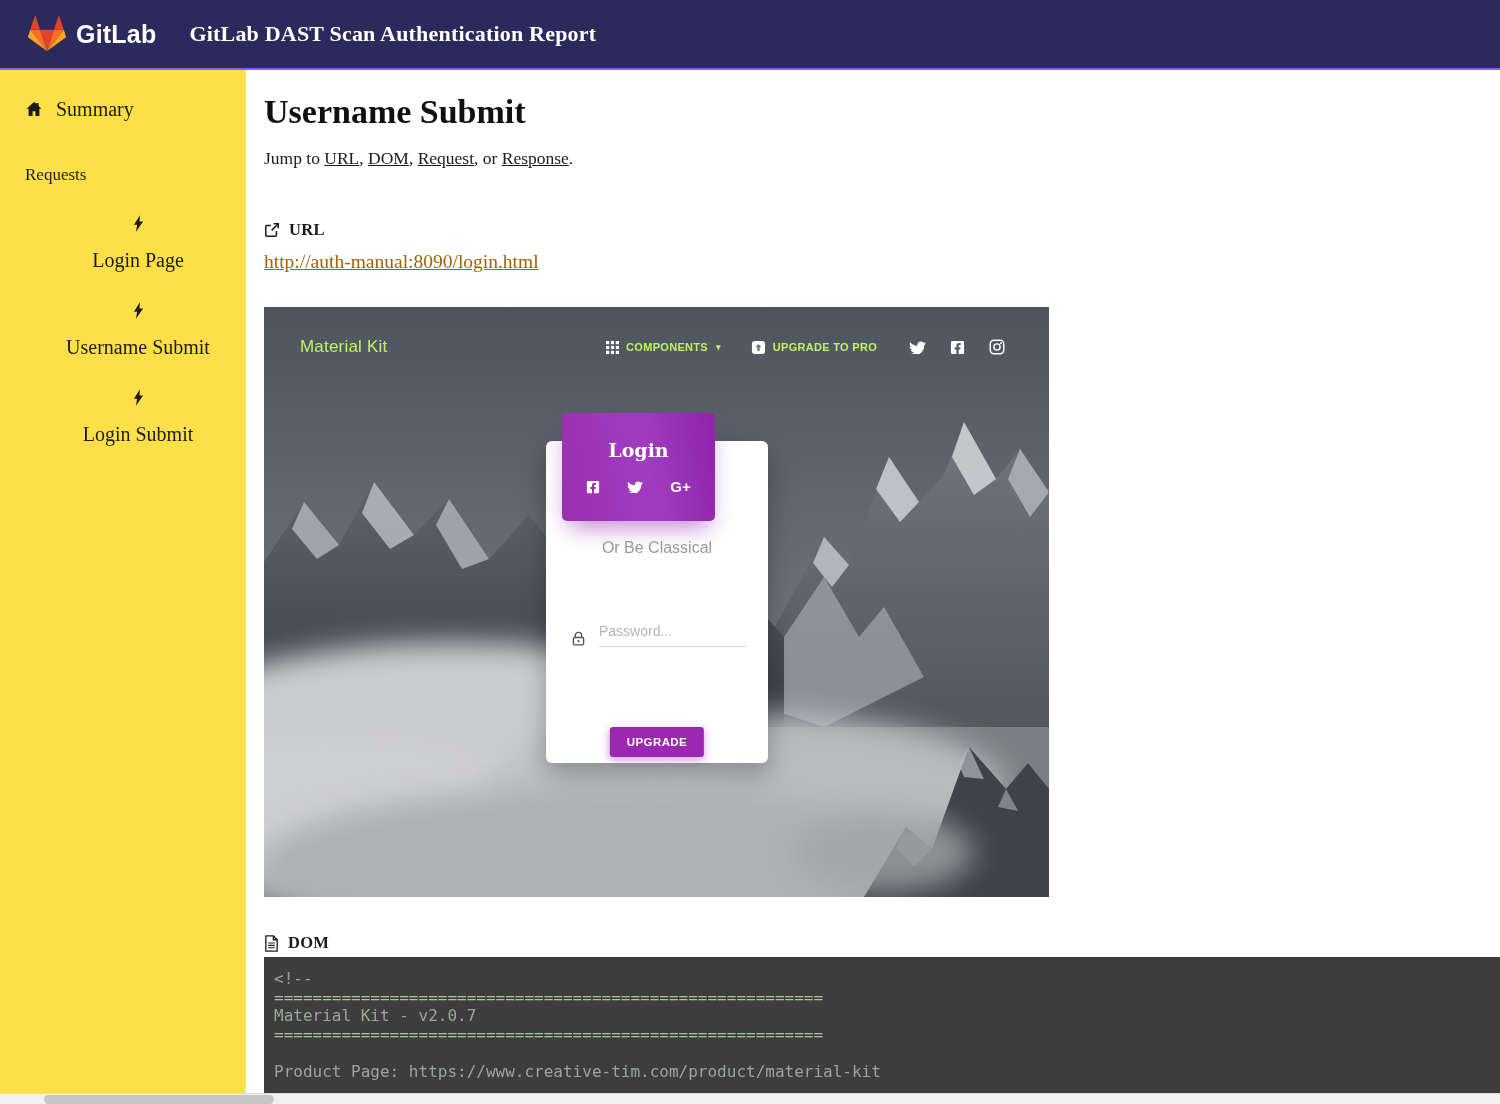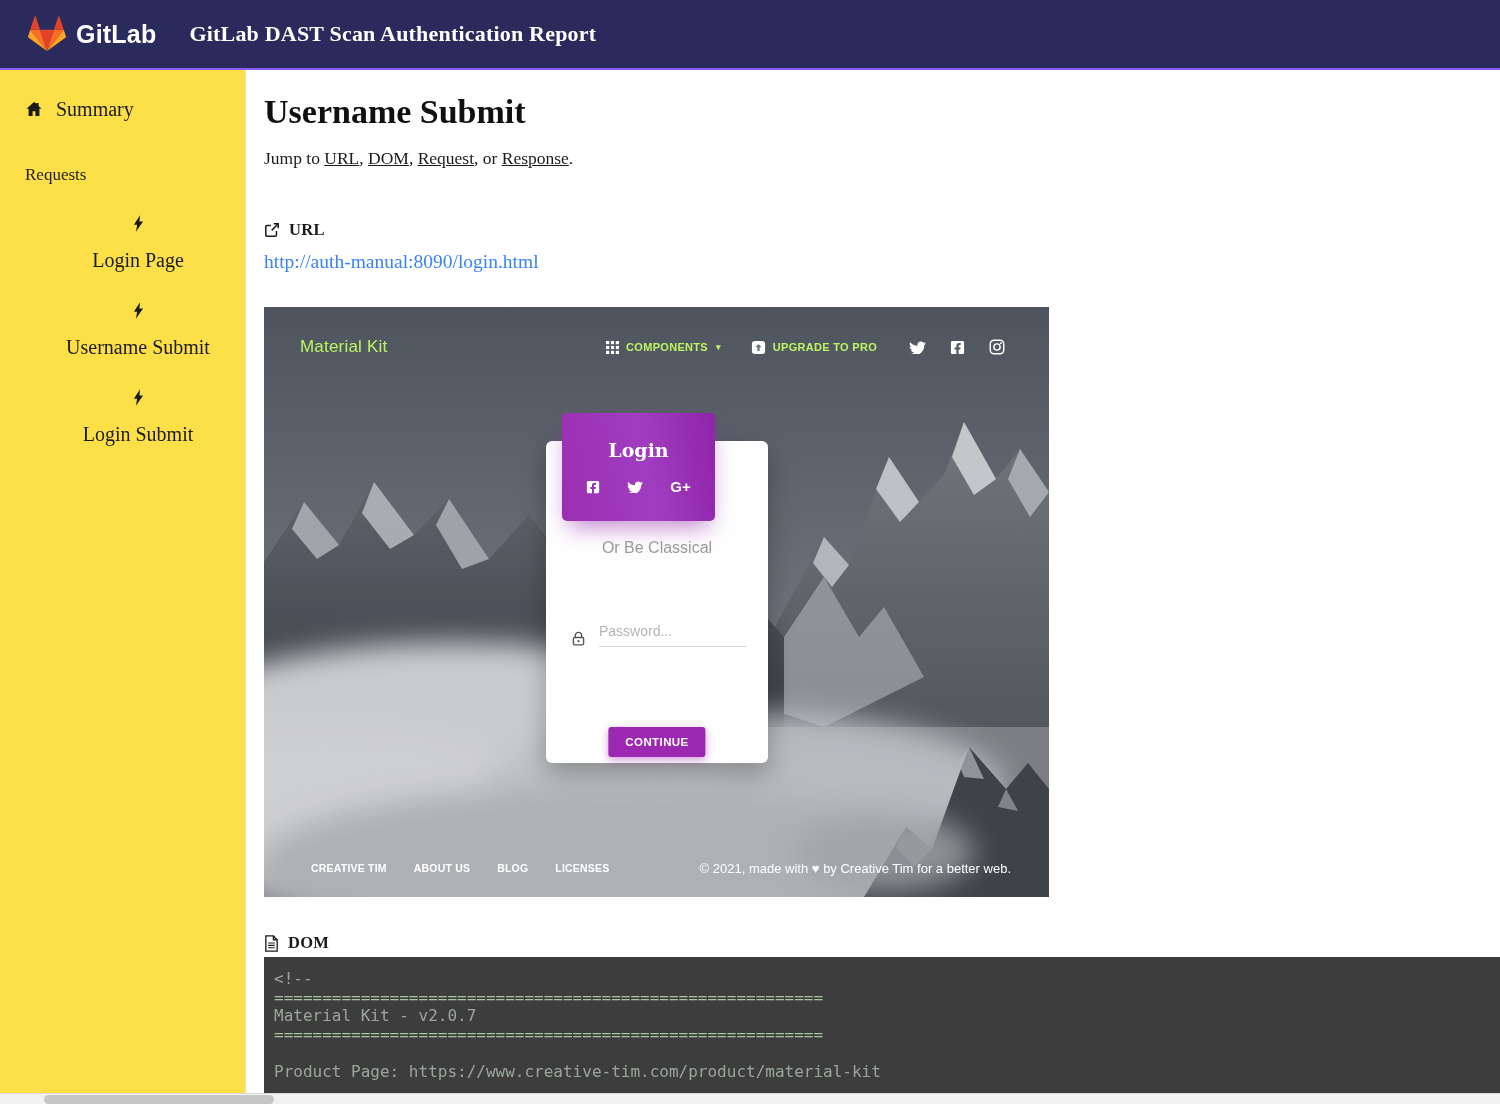--- a/index.html
+++ b/index.html
@@ -28,22 +28,22 @@
   h2.page-title { font-size:34px; font-weight:700; margin-top:22px; line-height:40px; color:#101010; }
   .jump { margin-top:14px; font-size:17.5px; line-height:24px; }
   .jump a { color:#1b1b1b; text-decoration:underline; cursor:pointer; }
 
   .section { margin-top:0; }
   .sec-url { margin-top:50px; }
   .sec-shot { margin-top:32px; }
   .sec-dom { margin-top:36px; }
   .sec-head { display:flex; align-items:center; gap:9px; height:20px; margin-bottom:3px; }
   .sec-head .sec-label { font-size:16.5px; font-weight:700; letter-spacing:.3px; }
-  .url-link { display:inline-block; margin-top:6px; font-size:19.5px; color:#3b82f6;
-    line-height:26px; }
+  .url-link { display:inline-block; margin-top:6px; font-size:19.5px; color:#a16207;
+    text-decoration:underline; line-height:26px; }
 
   
   .shot { position:relative; width:785px; height:590px; margin-top:4px; overflow:hidden;
     background:#6a7078; font-family:"Liberation Sans", sans-serif; }
   .scene { position:absolute; inset:0; width:785px; height:590px; display:block; }
 
   .shot-nav { position:absolute; top:0; left:0; right:0; height:80px; display:flex;
     align-items:center; padding:0 44px 0 36px; color:#bef264; }
   .shot-brand { font-size:17px; font-weight:400; letter-spacing:.2px; }
   .nav-right { margin-left:auto; display:flex; align-items:center; }
@@ -278,32 +278,23 @@
 
             <div class="pass-row">
               <svg width="17" height="17" viewBox="0 0 16 16">
                 <path d="M5 7.2V5.2a3 3 0 0 1 6 0v2" fill="none" stroke="#555" stroke-width="1.3"></path>
                 <rect x="3.2" y="7" width="9.6" height="7" rx="1.2" fill="none" stroke="#555" stroke-width="1.3"></rect>
                 <circle cx="8" cy="10.5" r="1" fill="#555"></circle>
               </svg>
               <input type="password" placeholder="Password..." style="">
             </div>
 
-            <button class="continue-btn">CONTINUE</button>
+            <button class="continue-btn">UPGRADE</button>
           </div>
 
-          <div class="shot-footer">
-            <div class="foot-links">
-              <span>CREATIVE TIM</span>
-              <span>ABOUT US</span>
-              <span>BLOG</span>
-              <span>LICENSES</span>
-            </div>
-            <div class="foot-copy">© 2021, made with ♥ by Creative Tim for a better web.</div>
-          </div>
         </div>
       </section>
 
       <section class="section sec-dom">
         <div class="sec-head">
           <svg width="15" height="17" viewBox="0 0 15 18">
             <path d="M1.5 1h8l4 4v12h-12z" fill="none" stroke="#1b1b1b" stroke-width="1.4"></path>
             <path d="M9.5 1v4h4" fill="none" stroke="#1b1b1b" stroke-width="1.4"></path>
             <path d="M4 8.5h7M4 11h7M4 13.5h7" stroke="#1b1b1b" stroke-width="1.1"></path>
           </svg>

